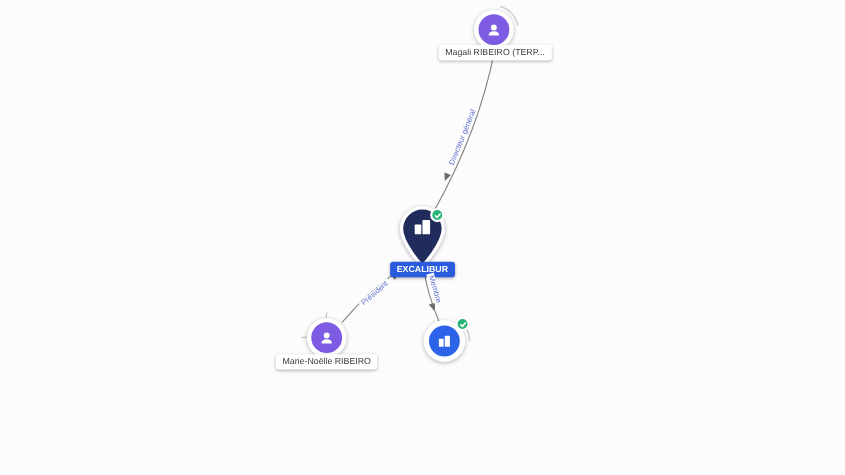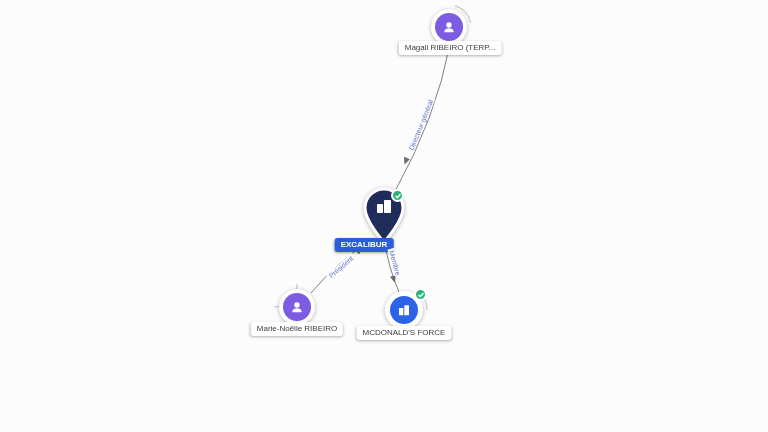--- a/index.html
+++ b/index.html
@@ -110,21 +110,20 @@
       </svg>
     </span>
     <span class="badge">
       <svg viewBox="0 0 10 10">
           <path d="M2.4 5.3l1.7 1.8 3.5-3.9"></path>
         </svg>
     </span>
   </div>
 
   <div class="pill" style="left:450px;top:48px">Magali RIBEIRO (TERP...</div>
-  <div class="pill company-pill" style="left:364px;top:245px">EXCALIBUR</div>
+  <div class="pill company-pill" style="left:384px;top:245px">EXCALIBUR</div>
   <div class="pill" style="left:297px;top:329px">Marie-Noëlle RIBEIRO</div>
-  <div class="pill" style="left:404px;top:333px">MCDONALD'S FORCE</div>
 
   <div class="edge-label" style="left:421px;top:125px;transform:translate(-50%,-50%) rotate(-68deg)">Directeur général</div>
   <div class="edge-label" style="left:341px;top:267px;transform:translate(-50%,-50%) rotate(-41deg)">Président</div>
   <div class="edge-label" style="left:395px;top:263px;transform:translate(-50%,-50%) rotate(74deg)">Membre</div>
 
 </div>
 
 </body></html>

